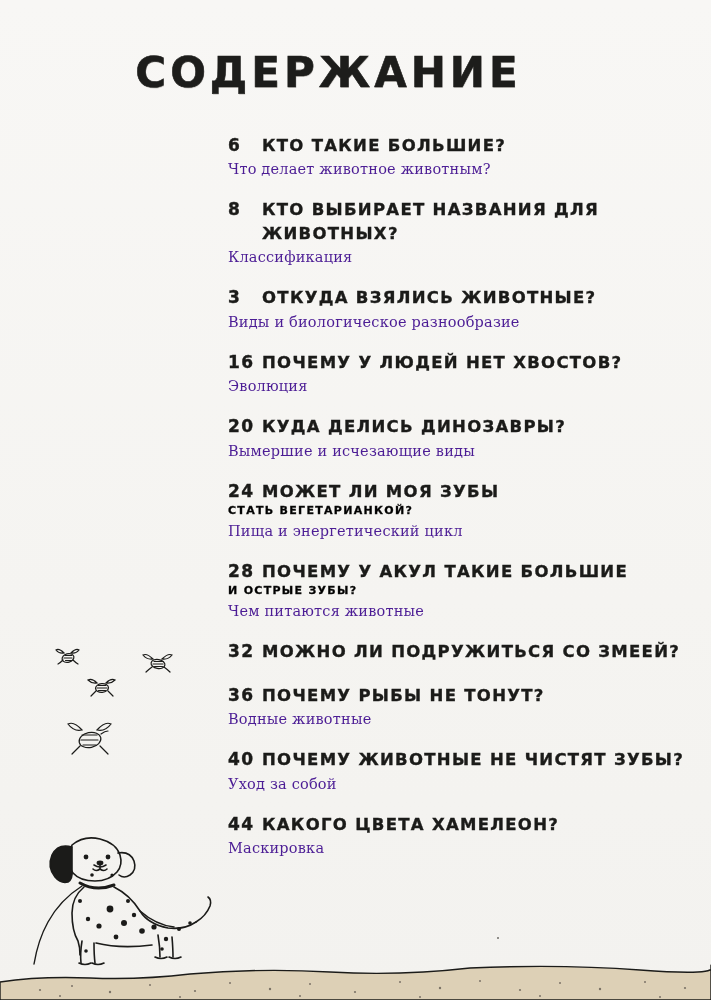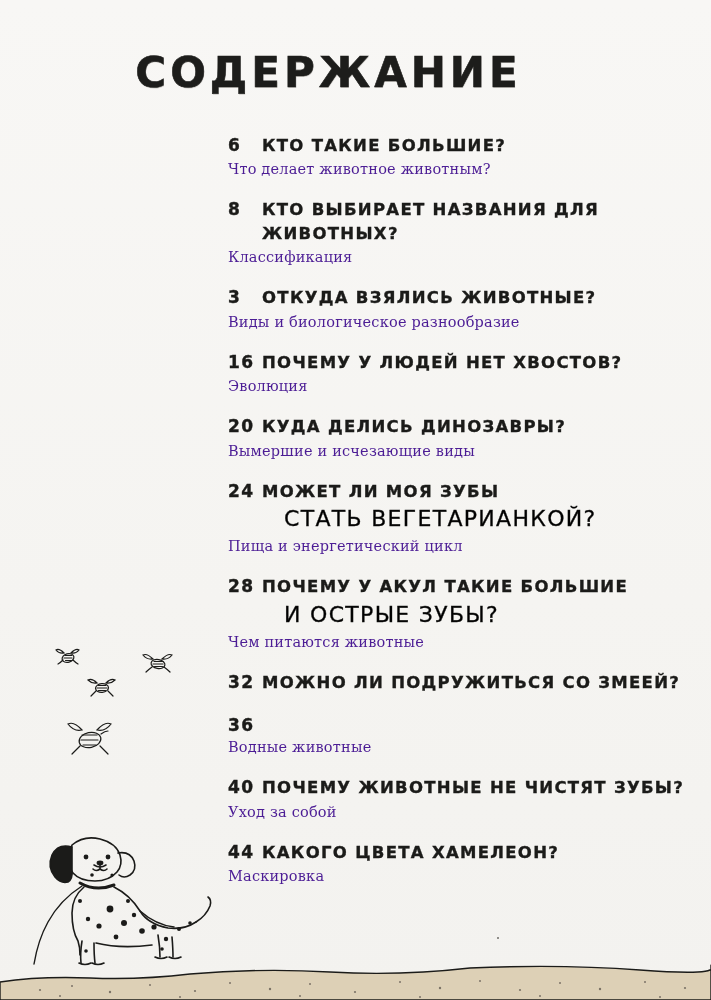--- a/index.html
+++ b/index.html
@@ -62,25 +62,24 @@
     -webkit-text-stroke: 0.4px #1b1b19;
   }
   .head-text {
     font-weight: bold;
     font-size: 16.5px;
     letter-spacing: 1.3px;
     line-height: 1.42;
     -webkit-text-stroke: 0.35px #1b1b19;
   }
   .head-line2 {
-    font-weight: normal;
-    font-size: 22px;
+    font-weight: bold;
+    font-size: 11px;
     letter-spacing: 1.3px;
     line-height: 1.42;
-    margin-left: 56px;
     -webkit-text-stroke: 0.35px #1b1b19;
   }
   .sub {
     font-size: 14.5px;
     color: #4c1d95;
     margin-top: 4px;
     margin-left: 0px;
     letter-spacing: 0.2px;
     font-family: "DejaVu Serif", serif;
   }
@@ -184,20 +183,21 @@
     <div class="entry">
       <div class="entry-head">
         <span class="page-num">32</span>
         <span class="head-text">МОЖНО ЛИ ПОДРУЖИТЬСЯ СО ЗМЕЕЙ?</span>
       </div>
     </div>
 
     <div class="entry">
       <div class="entry-head">
         <span class="page-num">36</span>
+        <span class="head-text">ПОЧЕМУ РЫБЫ НЕ ТОНУТ?</span>
       </div>
       <div class="sub">Водные животные</div>
     </div>
 
     <div class="entry">
       <div class="entry-head">
         <span class="page-num">40</span>
         <span class="head-text">ПОЧЕМУ ЖИВОТНЫЕ НЕ ЧИСТЯТ ЗУБЫ?</span>
       </div>
       <div class="sub">Уход за собой</div>

